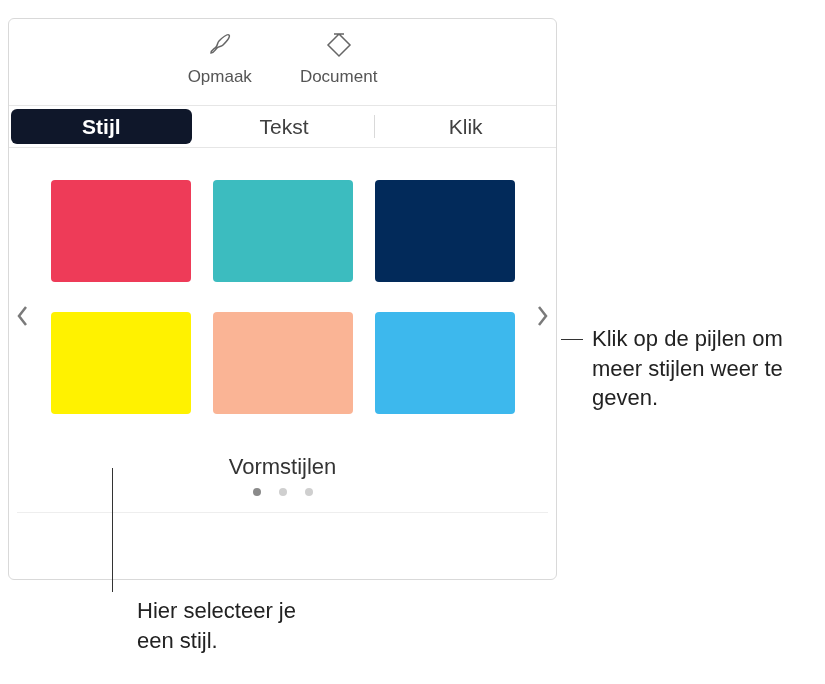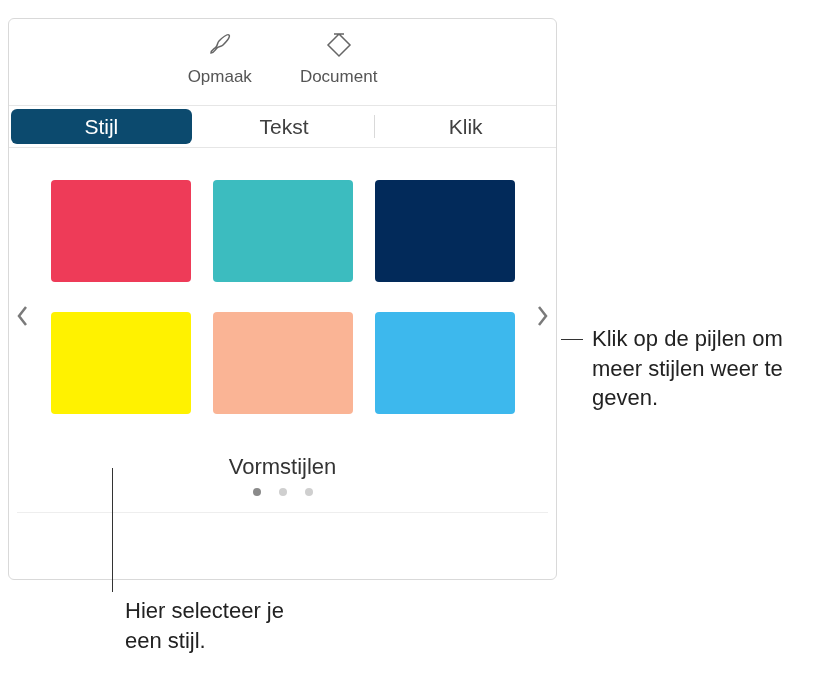--- a/index.html
+++ b/index.html
@@ -55,23 +55,23 @@
       flex: 1;
       display: flex;
       align-items: center;
       justify-content: center;
       font-size: 21px;
       color: #404040;
       cursor: pointer;
       position: relative;
     }
     .tab.active {
-      background: #0c4a6e;
+      background: #0f172a;
       color: #fff;
-      font-weight: 400;
+      font-weight: 700;
       border-radius: 6px;
       margin: 3px 2px;
     }
     .tab-divider {
       width: 1px;
       background: #d9d9d9;
       margin: 9px 0;
     }
     .styles-area {
       position: relative;
@@ -139,21 +139,21 @@
       color: #222;
       line-height: 1.35;
     }
     .callout-right {
       top: 324px;
       left: 592px;
       width: 220px;
     }
     .callout-bottom {
       top: 596px;
-      left: 125px;
+      left: 137px;
       width: 180px;
     }
     .leader {
       position: absolute;
       background: #333;
     }
     .leader-right {
       top: 339px;
       left: 561px;
       width: 22px;

